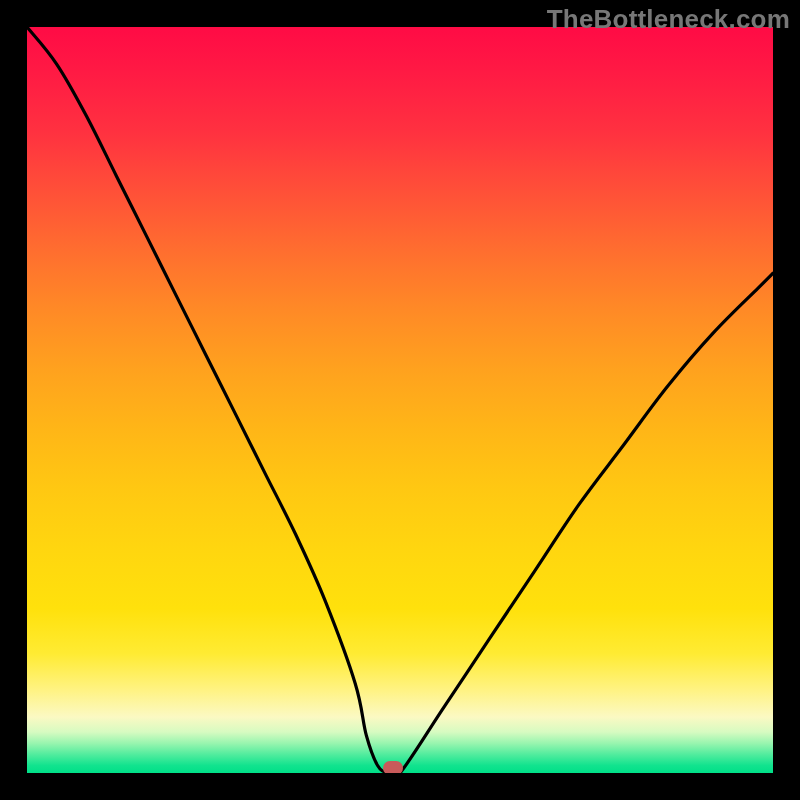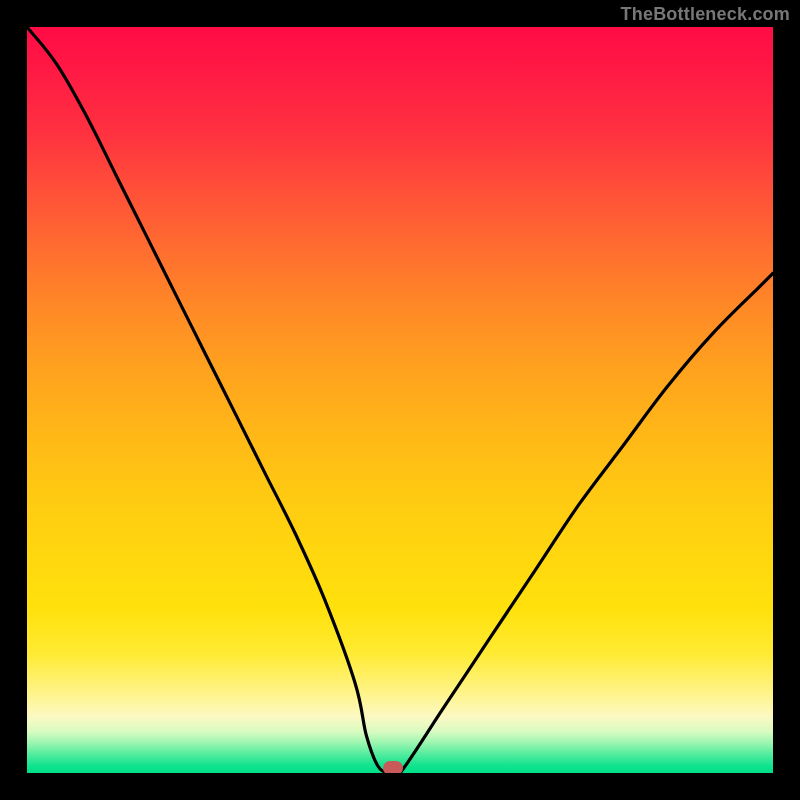--- a/index.html
+++ b/index.html
@@ -68,21 +68,21 @@
     height: 14px;
     background: #c85a5a;
     border-radius: 7px;
     transform: translate(-50%, -50%);
   }
   .watermark {
     position: absolute;
     top: 4px;
     right: 10px;
     font-family: Arial, Helvetica, sans-serif;
-    font-size: 18px;
+    font-size: 26px;
     font-weight: 600;
     color: #777;
     letter-spacing: 0.2px;
   }
 </style>
 </head>
 <body>
 
 <div class="frame">
   <div class="plot">

